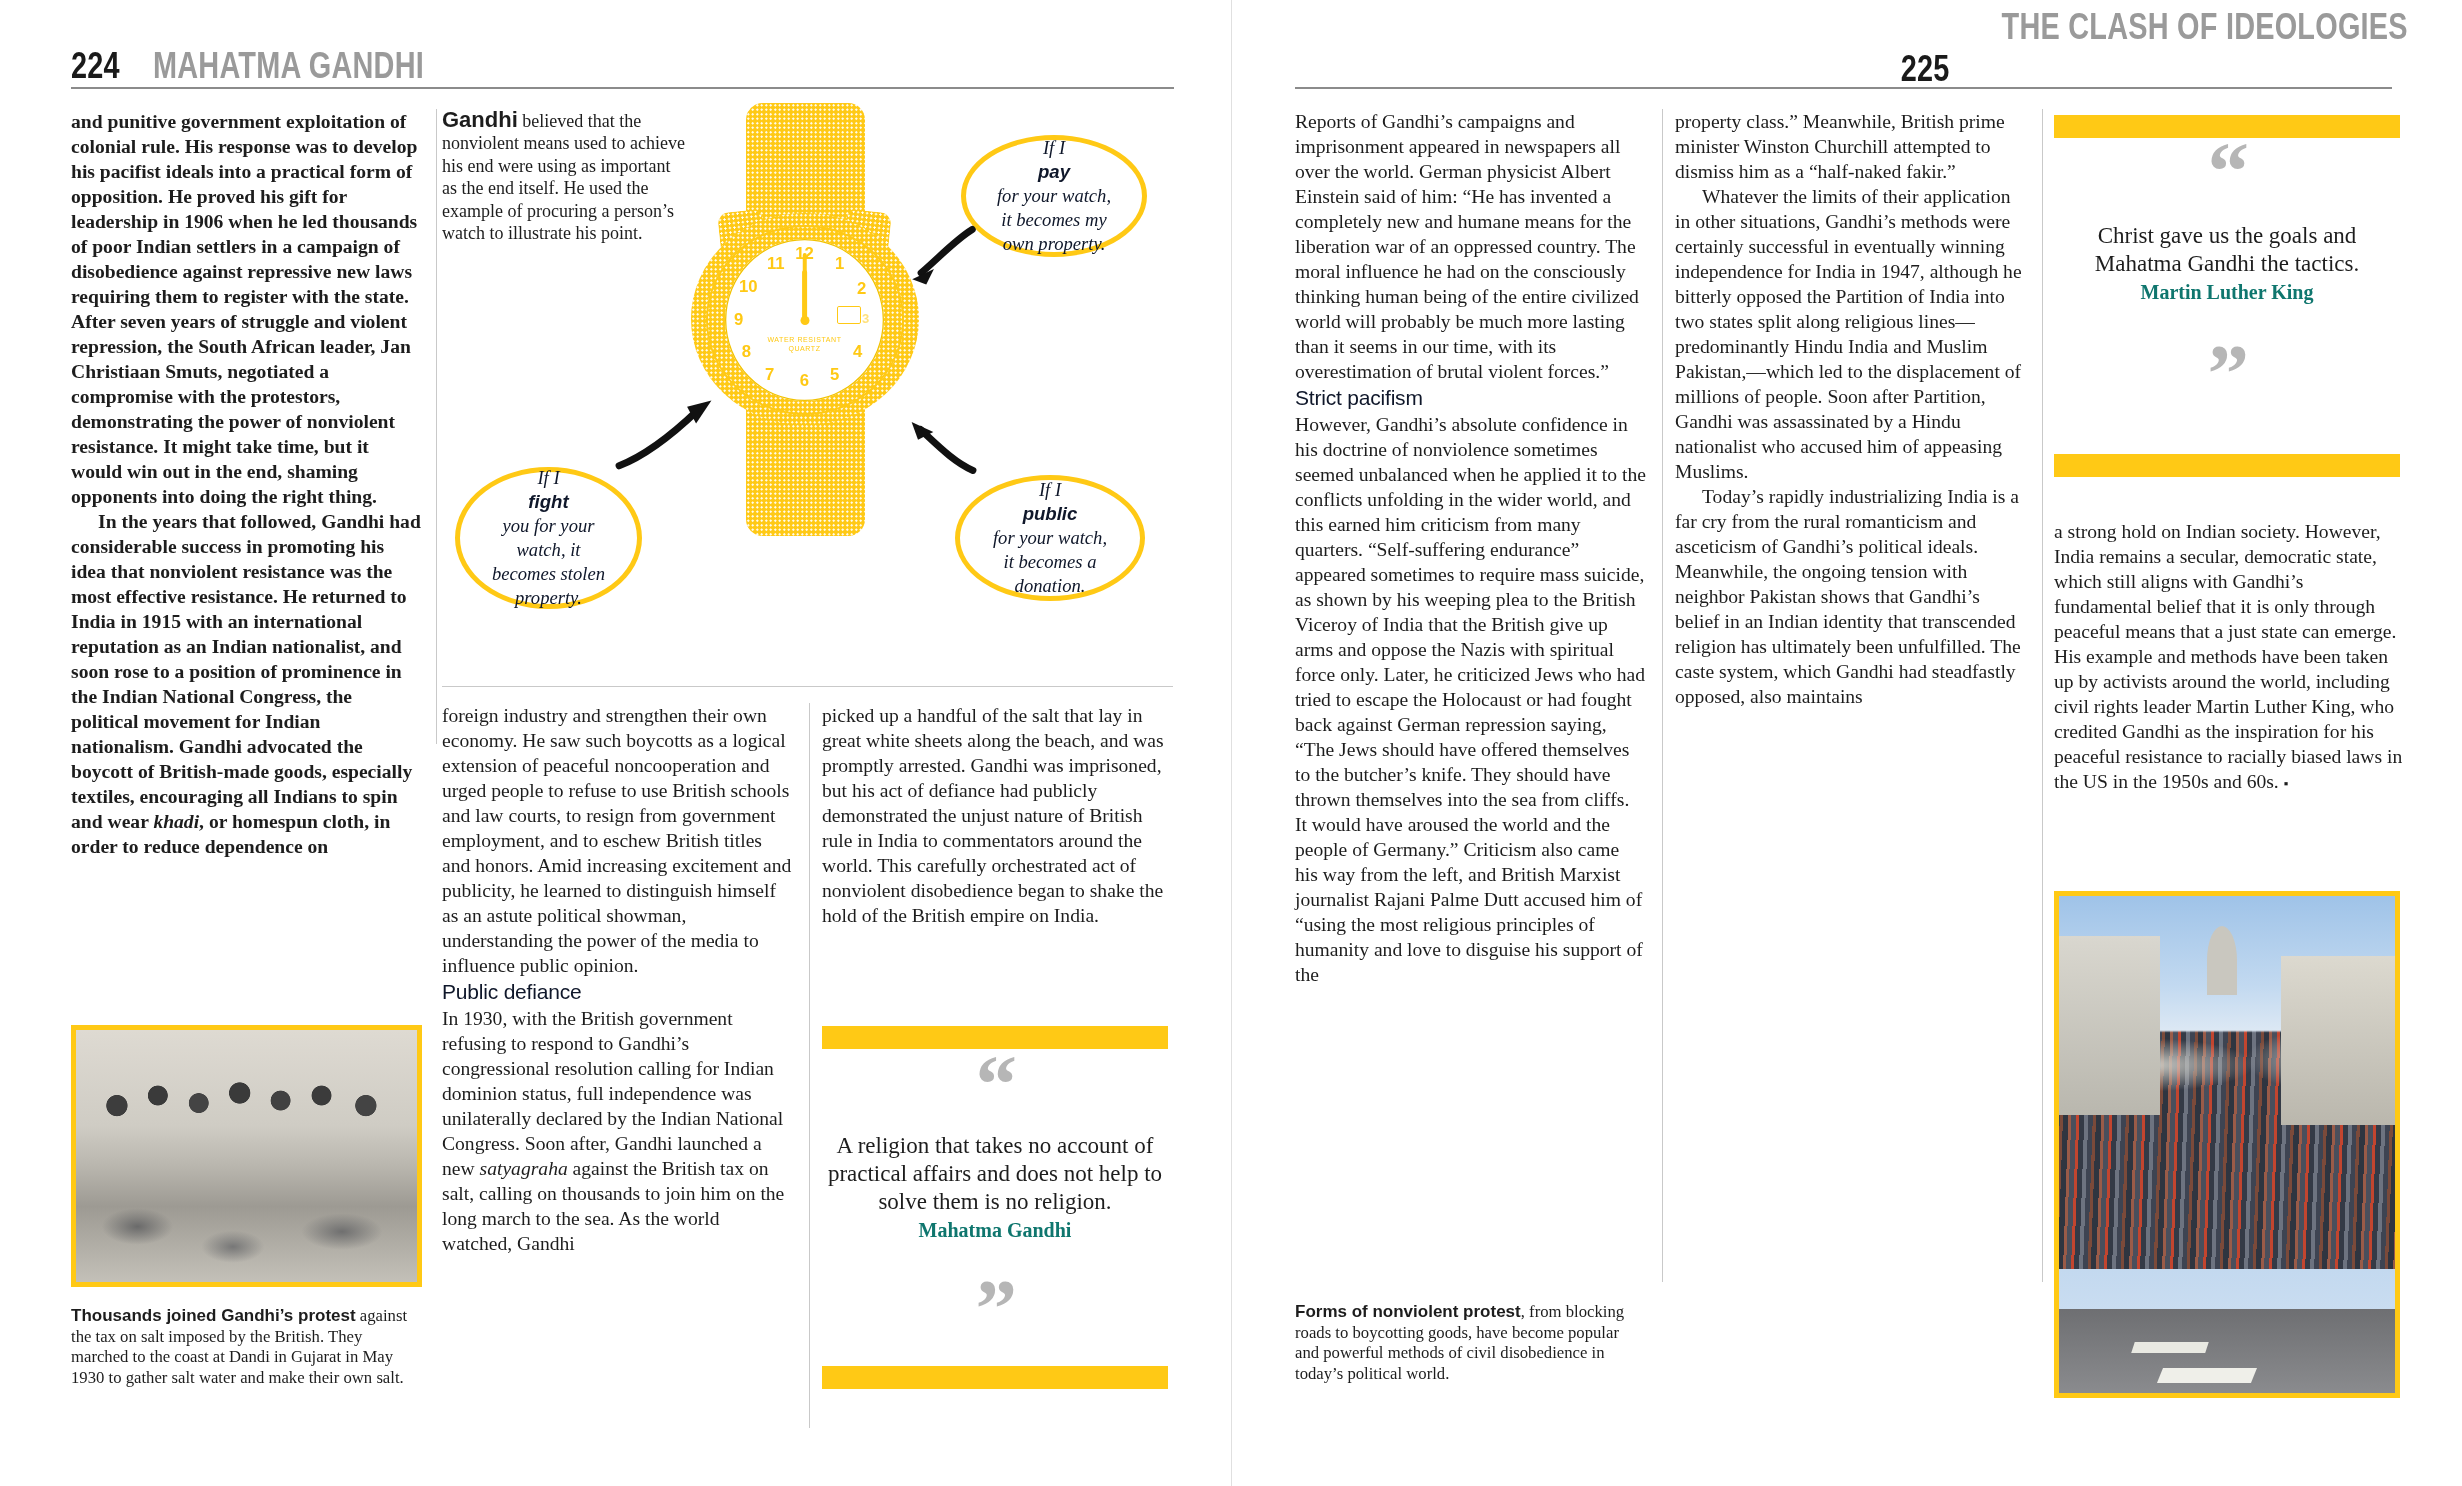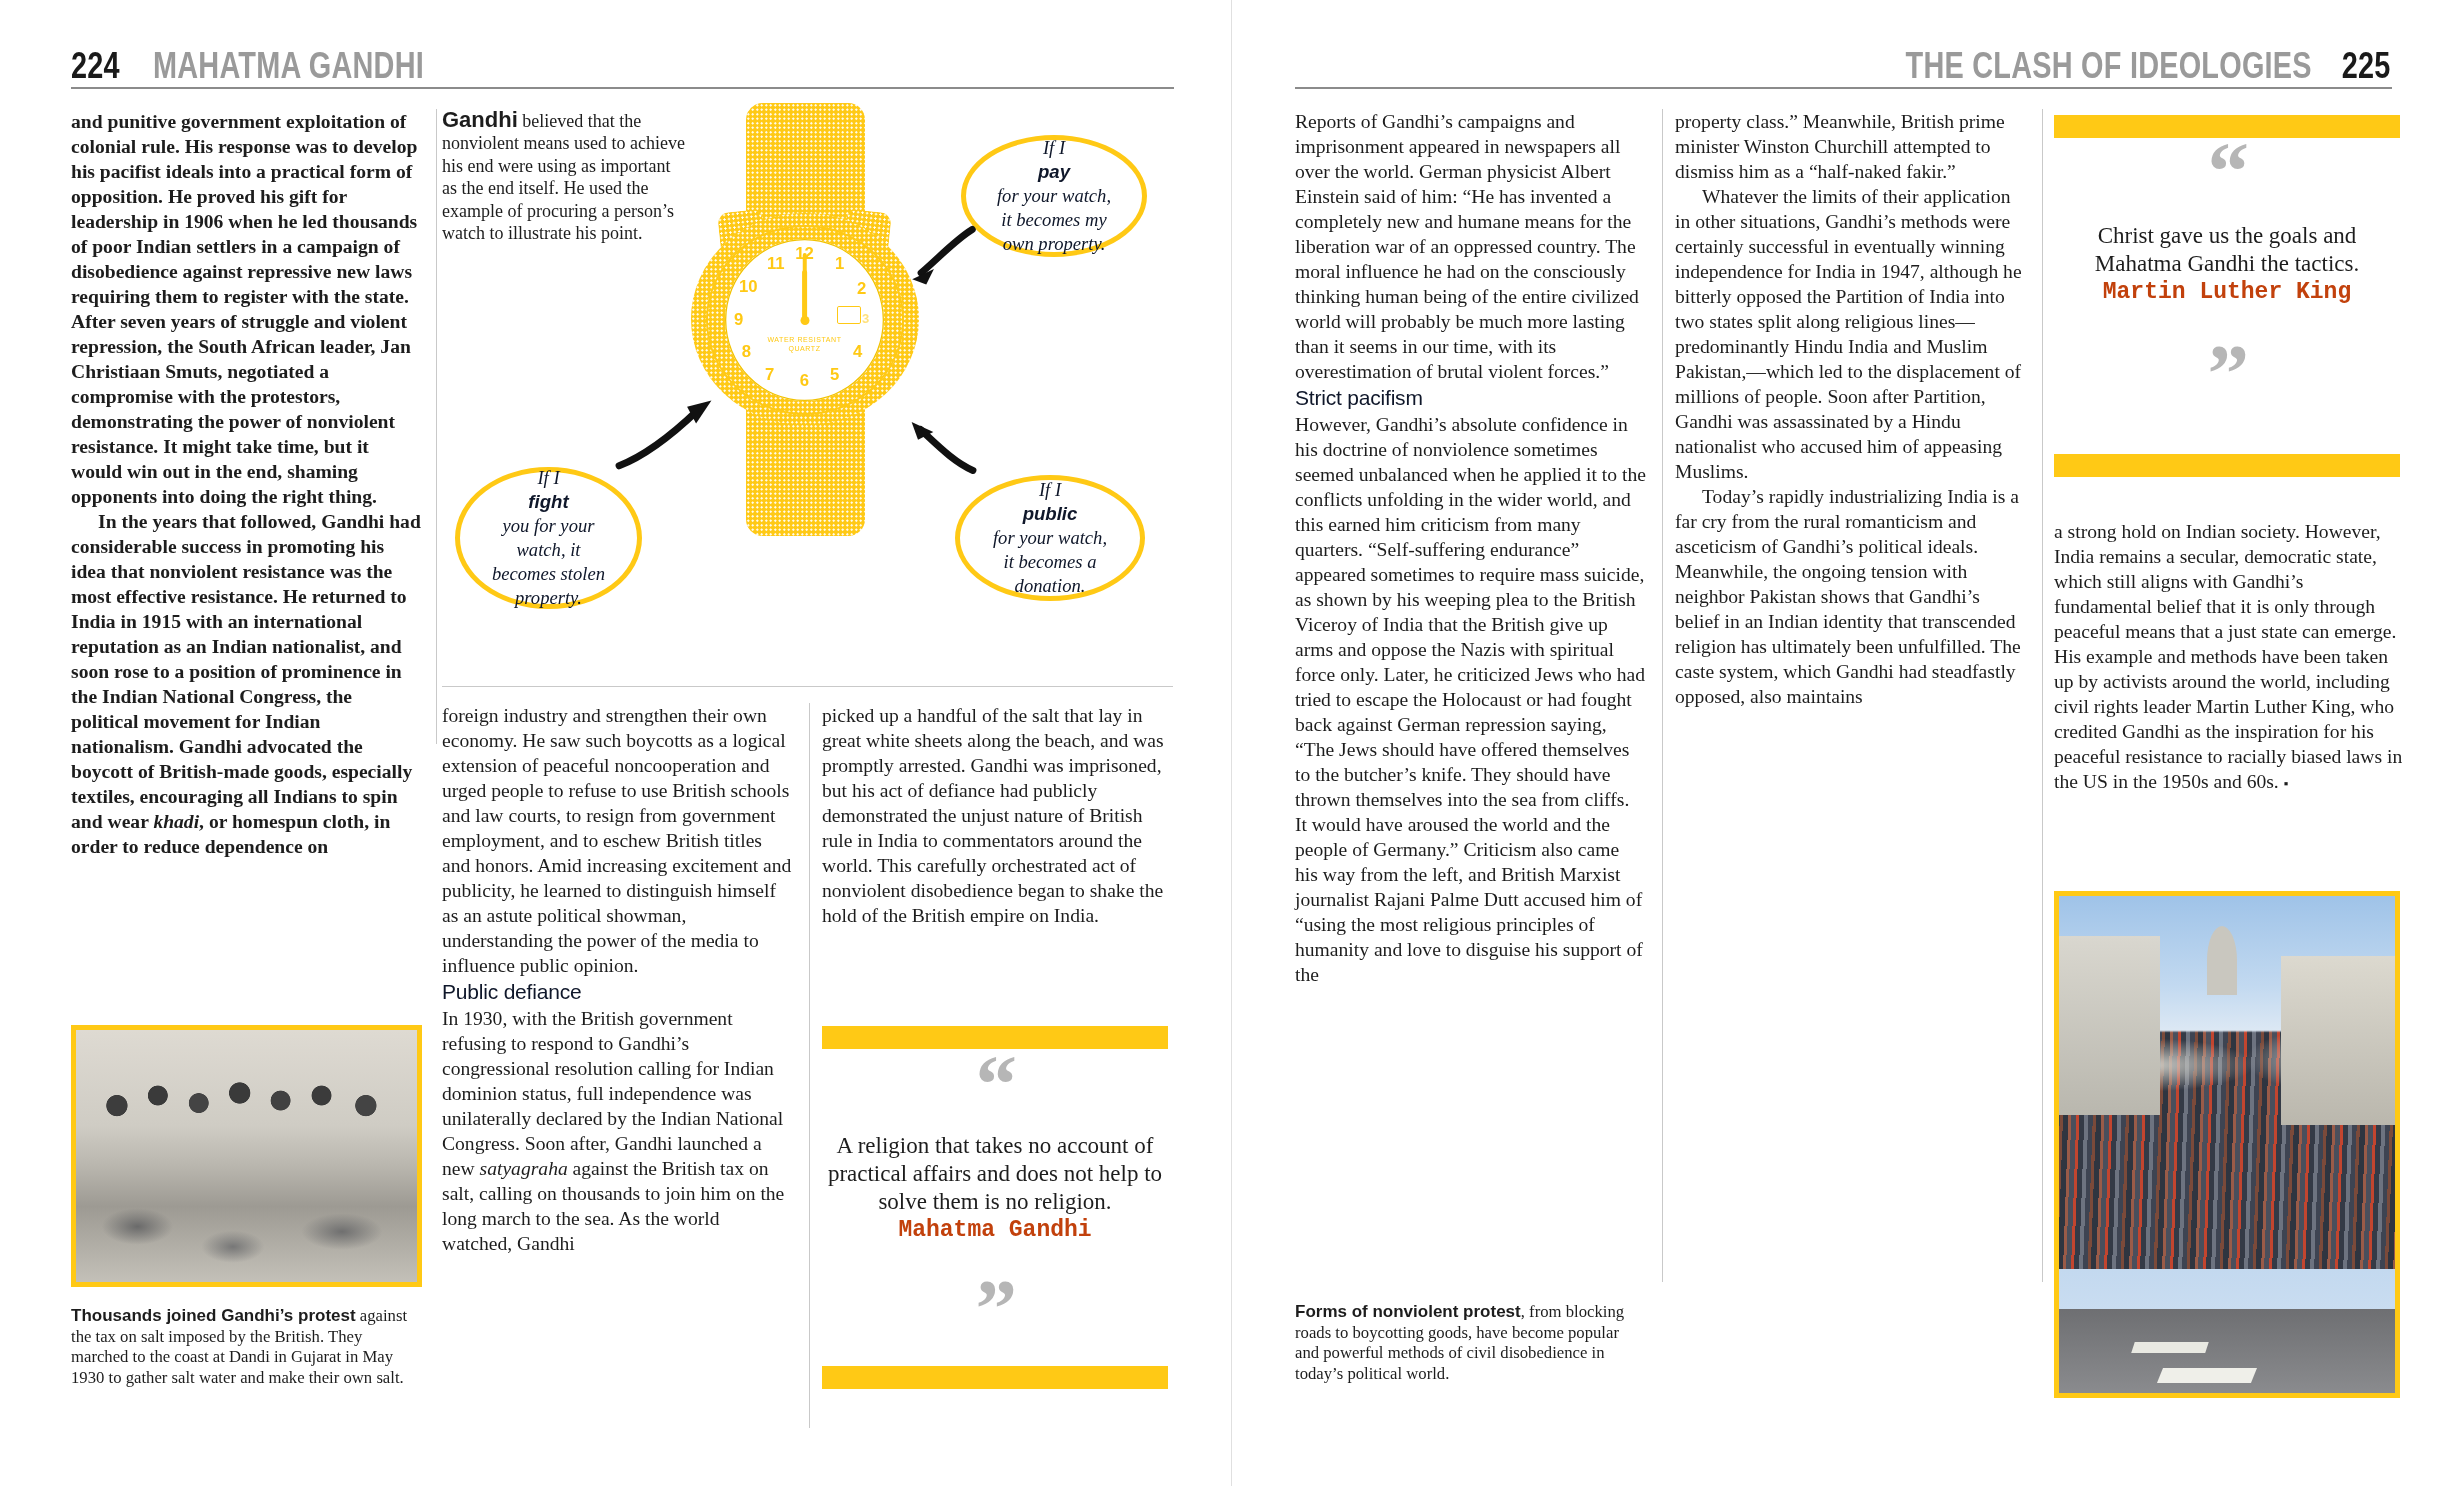--- a/index.html
+++ b/index.html
@@ -34,21 +34,21 @@
     font-size:37px;color:#1a1a1a;font-weight:bold;
     transform:scaleX(0.78);transform-origin:left bottom;
   }
   .runhead .rh-title{
     font-size:37px;color:#9a9a9a;font-weight:bold;
     transform:scaleX(0.78);transform-origin:left bottom;
     white-space:nowrap;
   }
   .runhead-left{left:71px;}
   .runhead-left .rh-title{margin-left:19px;}
-  .runhead-right{right:71px;justify-content:flex-end;}
+  .runhead-right{right:71px;flex-direction:column;justify-content:flex-end;}
   .runhead-right .rh-title{transform-origin:right bottom;}
   .runhead-right .folio{margin-left:16.7px;transform-origin:right bottom;}
 
   .rule{
     position:absolute;height:1.9px;background:#8b8b8b;top:87px;
   }
   .rule-left{left:71px;width:1103px;}
   .rule-right{left:1295px;width:1097px;}
 
   
@@ -78,22 +78,22 @@
   .pq-mark{
     color:#b6b6b6;font-size:83px;line-height:40px;
     font-family:"Liberation Serif", serif;font-weight:bold;
     letter-spacing:-2.6px;
   }
   .pq-text{
     font-size:23px;line-height:28px;color:#1d1d1d;
     font-family:"Liberation Serif", serif;
   }
   .pq-attrib{
-    font-family:Liberation Mono, monospace;font-weight:bold;
-    font-size:23px;line-height:29.5px;color:#c2410c;
+    font-family:Liberation Serif, serif;font-weight:bold;
+    font-size:20px;line-height:29.5px;color:#0f766e;
   }
 
   
   .photo{position:absolute;border:5.8px solid #FFC915;box-sizing:border-box;overflow:hidden;}
   .photo .inner{position:absolute;inset:0;}
 
   .caption{
     position:absolute;font-size:16.7px;line-height:20.5px;color:#1d1d1d;
     font-family:"Liberation Serif", serif;
   }

